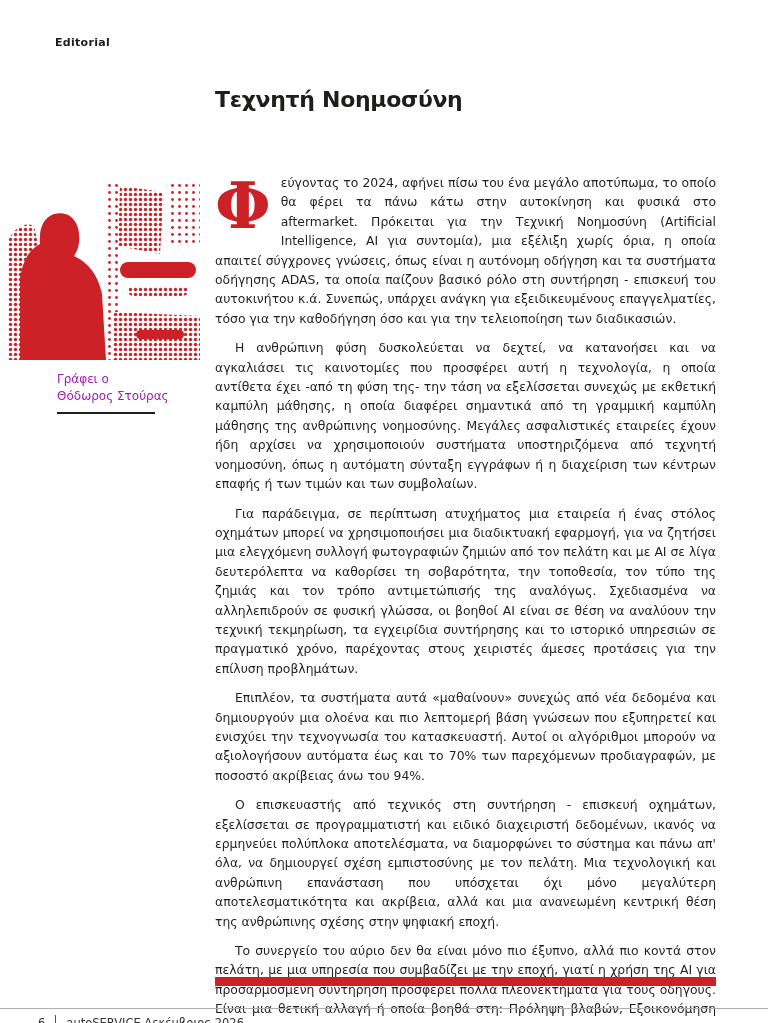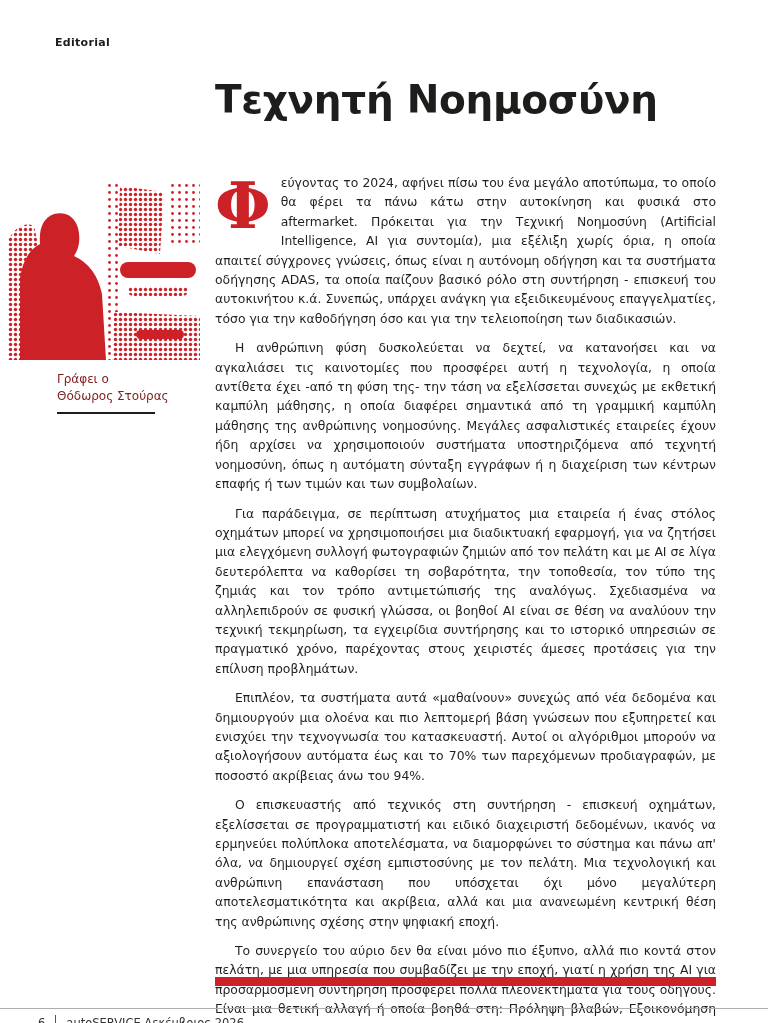--- a/index.html
+++ b/index.html
@@ -8,29 +8,29 @@
   .page {
     position:relative; width:768px; height:1023px;
     background:#ffffff; overflow:hidden; margin:16px auto;
   }
   .editorial-label {
     position:absolute; left:55px; top:20px;
     font-size:11px; font-weight:bold; letter-spacing:0.3px; color:#1d1d1b;
   }
   .title {
     position:absolute; left:215px; top:66px; width:520px;
-    font-size:39px; font-weight:bold; line-height:36px;
+    font-size:22px; font-weight:bold; line-height:36px;
     color:#1d1d1b; letter-spacing:-0.3px;
   }
   .photo {
     position:absolute; left:8px; top:166px; width:192px; height:178px;
   }
   .byline {
     position:absolute; left:57px; top:355px; width:140px;
-    font-size:12px; line-height:17px; color:#7f1d1d;
+    font-size:12px; line-height:17px; color:#a21caf;
   }
   .byline .name { font-weight:normal; }
   .byline-rule {
     width:98px; height:2px; background:#1d1d1b; margin-top:7px;
   }
   .body-col {
     position:absolute; left:215px; top:157px; width:501px;
     font-size:12.4px; line-height:19.4px; text-align:justify; color:#231f20;
   }
   .body-col p { margin-top:10px; text-indent:20px; }

